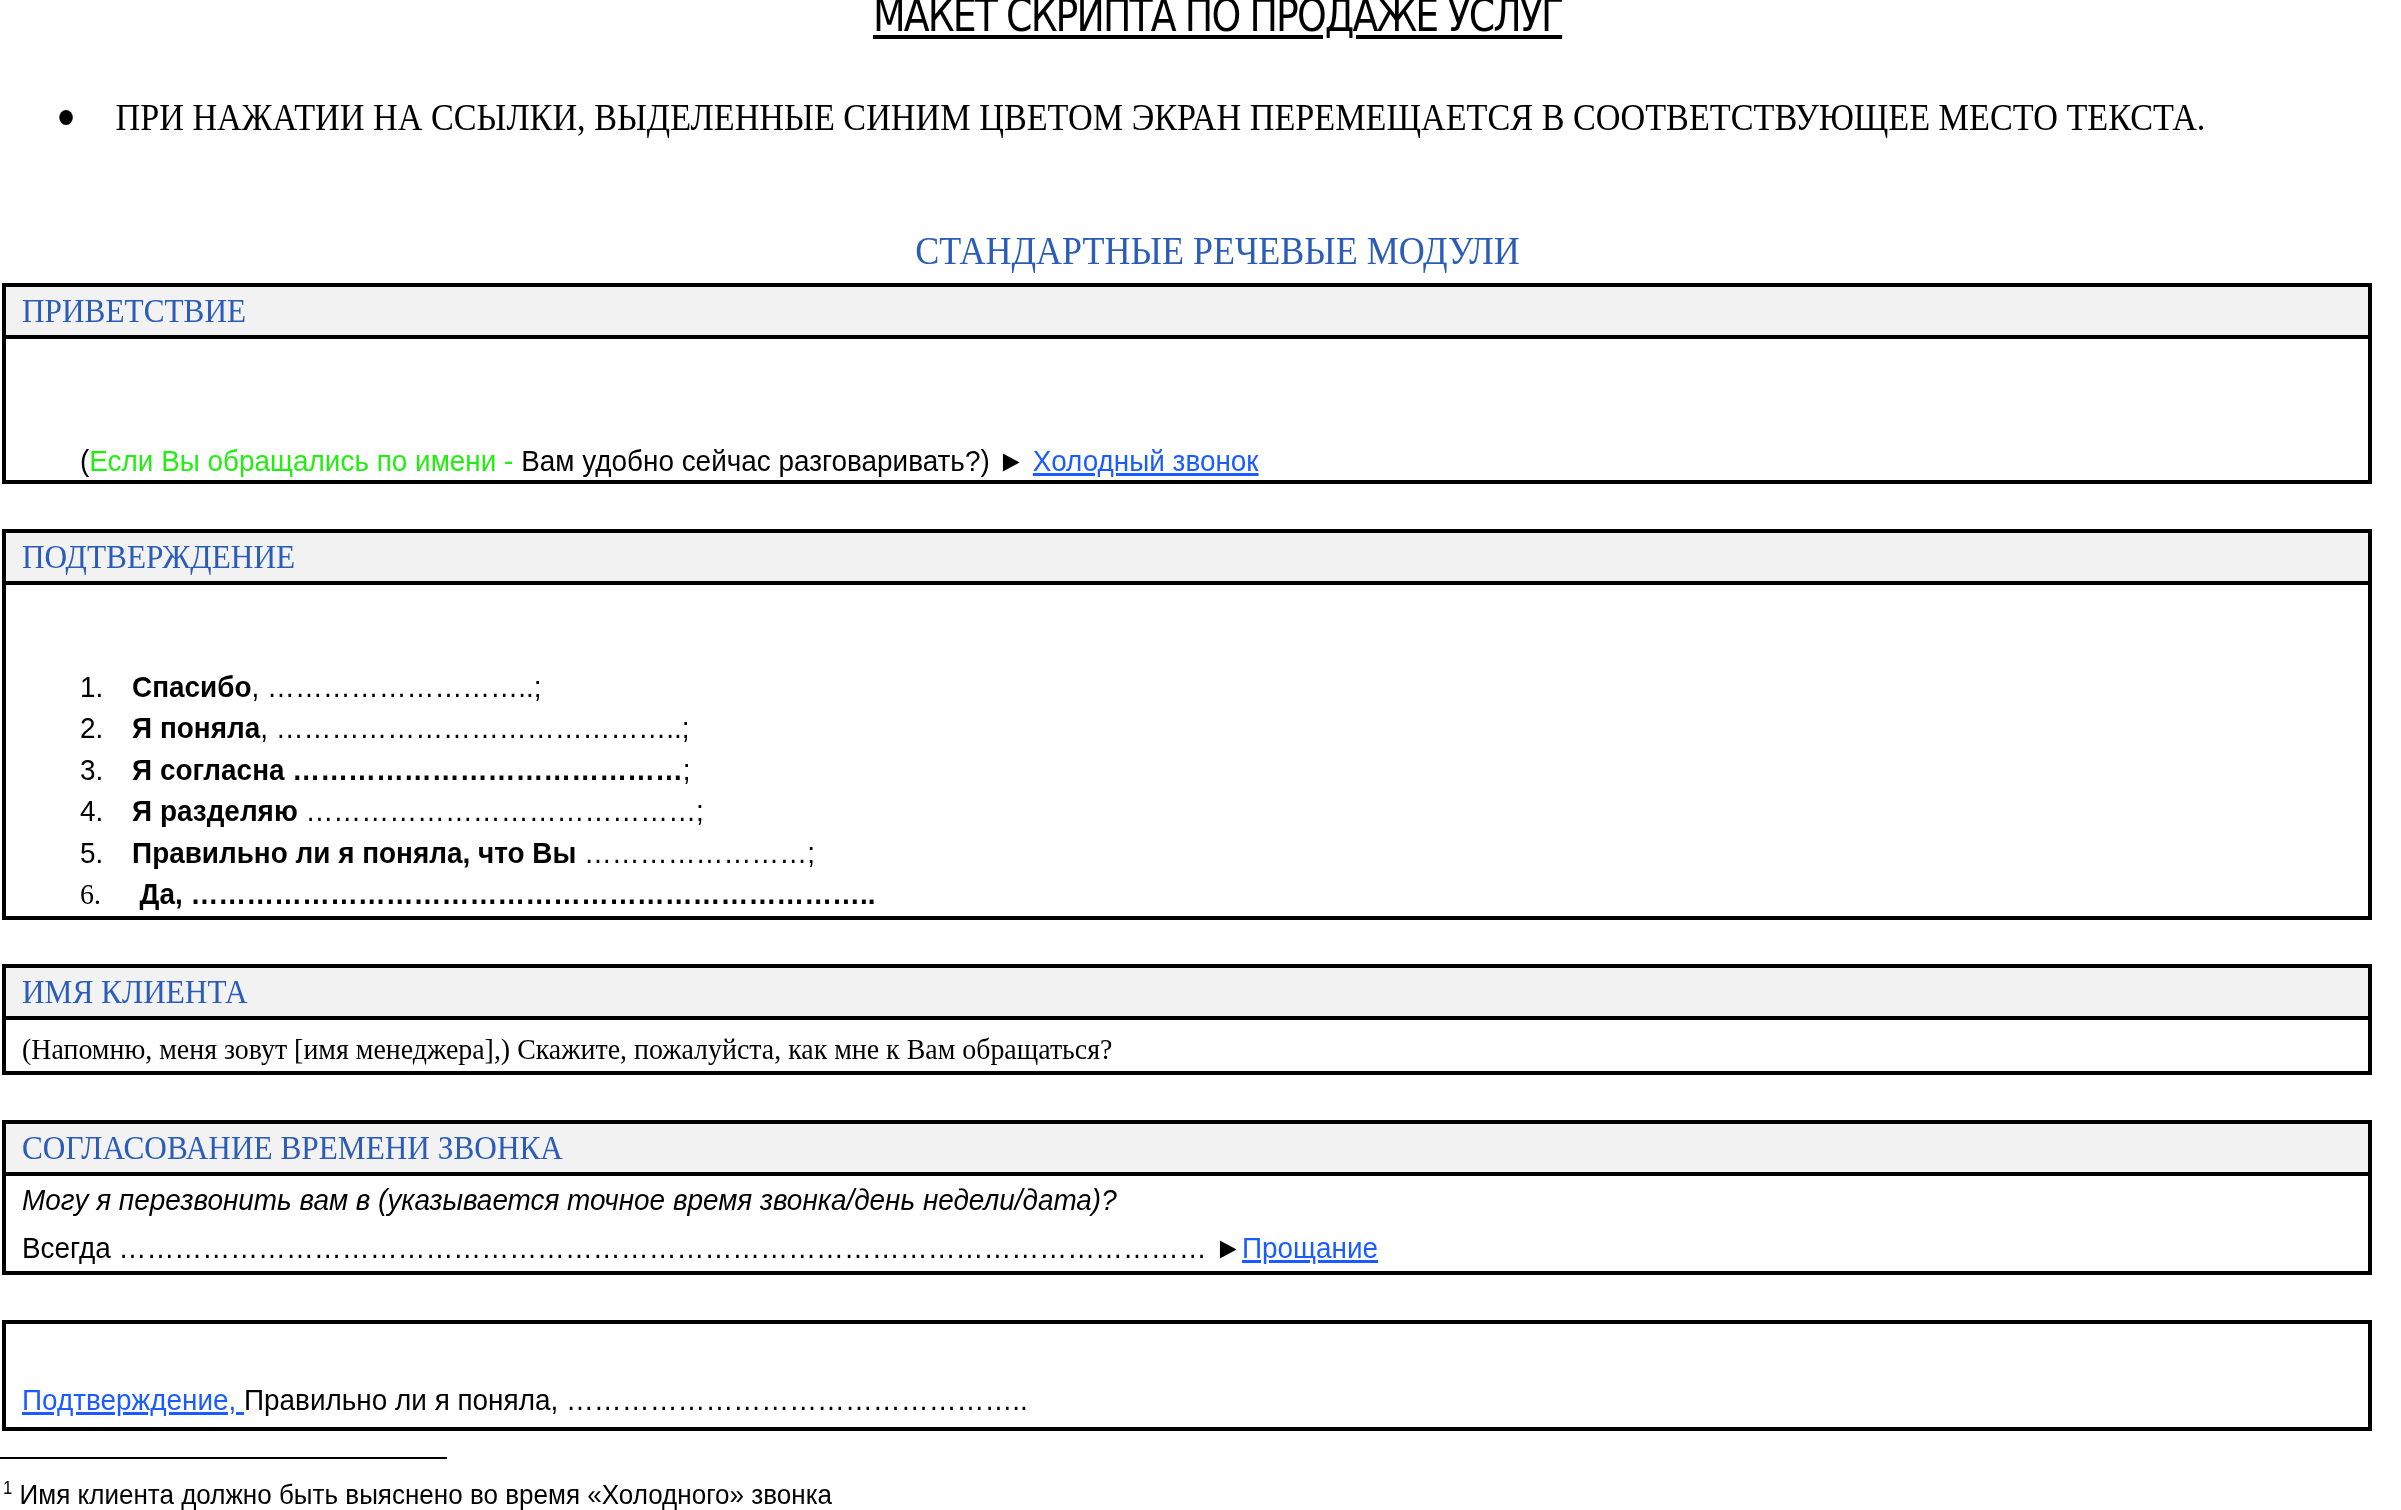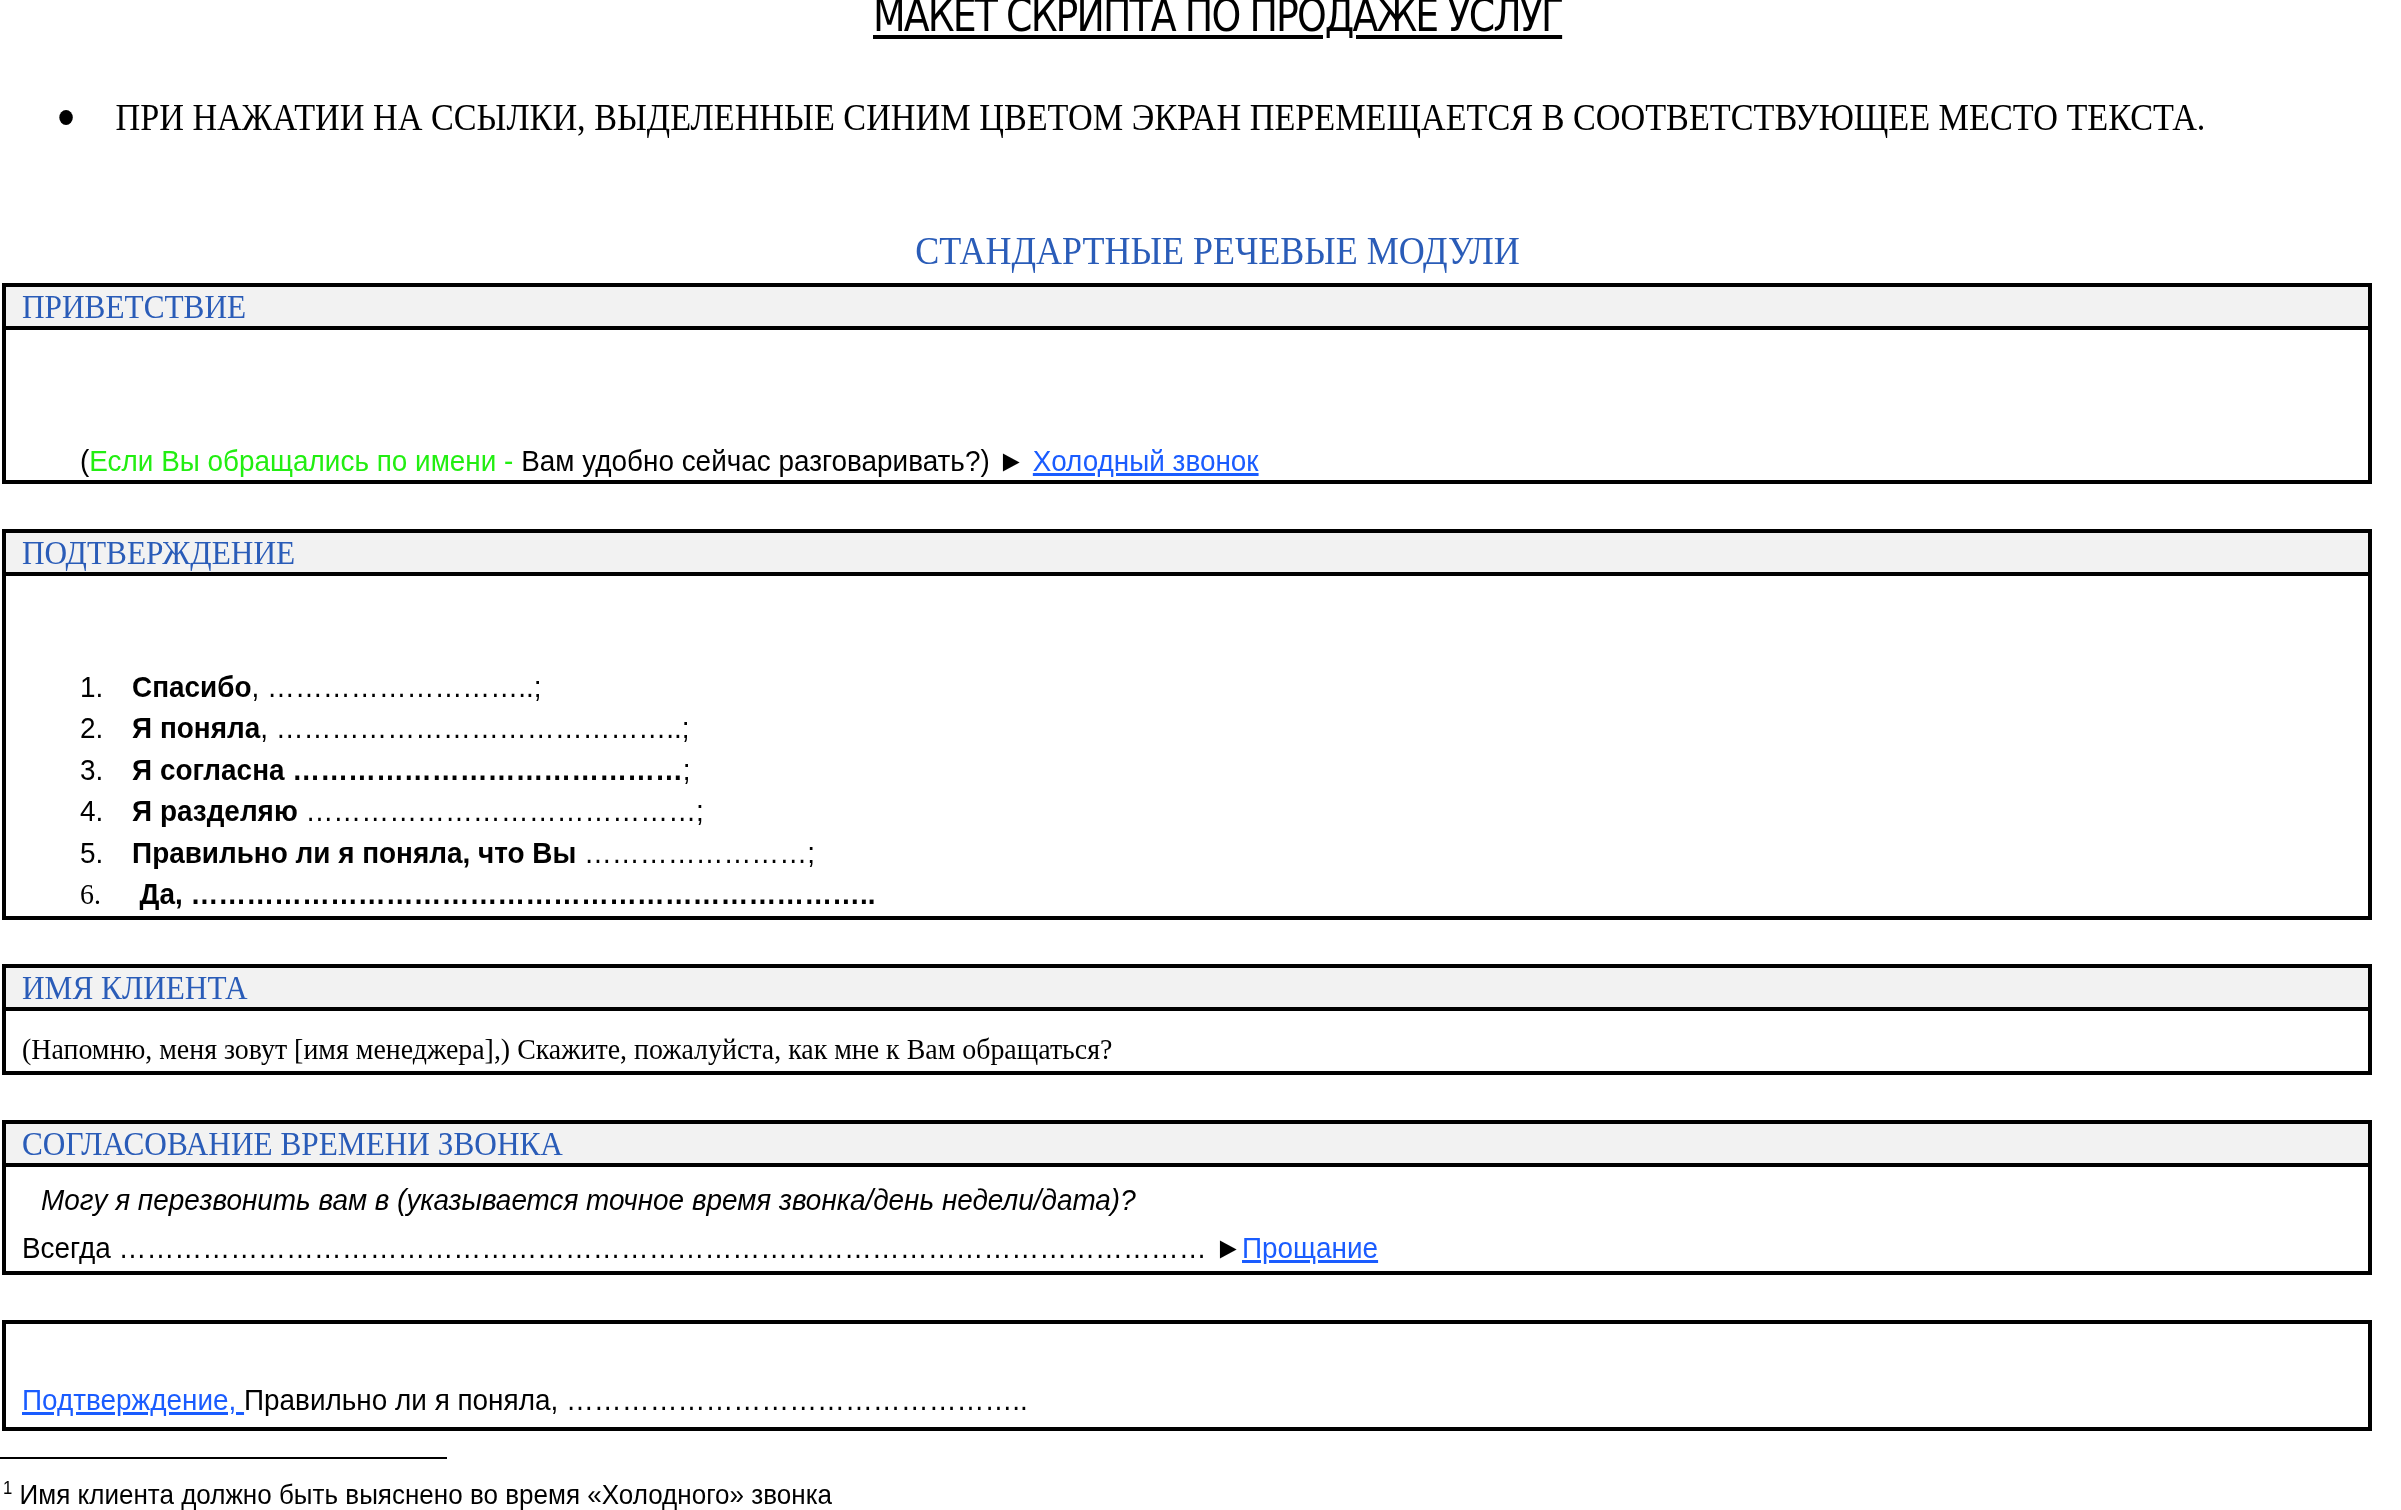--- a/index.html
+++ b/index.html
@@ -10,21 +10,21 @@
            font-family:"DejaVu Sans", sans-serif; font-size:44px; letter-spacing:-2.2px;
            transform:scaleX(0.86); transform-origin:1218px 0; }
   .title span { text-decoration:underline; text-decoration-thickness:3.7px; text-underline-offset:4.4px; }
   .note { left:53px; top:95px; font-family:"Liberation Serif", serif; font-size:38px;
           white-space:nowrap; transform:scaleX(0.9); transform-origin:0 0; display:flex; align-items:center; }
   .note .dot { width:15px; height:15px; border-radius:50%; background:#000; margin:0 47px 0 7.4px; }
   .subhead { left:0; width:2435px; top:227px; text-align:center; color:#2a5cb8;
              font-family:"Liberation Serif", serif; font-size:40px;
              transform:scaleX(0.9); transform-origin:1218px 0; }
   .box { position:absolute; left:1.5px; width:2370px; border:4.4px solid #000; background:#fff; box-sizing:border-box; }
-  .box .hdr { background:#f2f2f2; border-bottom:4.4px solid #000; height:43px; box-sizing:border-box;
+  .box .hdr { background:#f2f2f2; border-bottom:4.4px solid #000; height:52px; box-sizing:border-box;
               display:flex; align-items:center; padding-left:16.3px; }
   .box .hdr span { color:#2a5cb8; font-family:"Liberation Serif", serif; font-size:34px;
                    display:inline-block; transform:scaleX(0.92); transform-origin:0 50%; white-space:nowrap; }
   .body-txt { font-size:30px; white-space:nowrap; display:inline-block; transform:scaleX(0.93); transform-origin:0 50%; }
   .green { color:#22ee11; }
   .link { color:#1a5cff; text-decoration:underline; cursor:pointer; }
   .ul-green { color:#22ee11; text-decoration:underline; }
   .row { position:absolute; left:16.3px; }
   .li { position:absolute; left:74px; font-size:30px; white-space:nowrap; transform:scaleX(0.93); transform-origin:0 50%; }
   .li .num { display:inline-block; width:56px; }
@@ -78,21 +78,21 @@
   </div>
   <div class="row" style="top:64px;font-family:Liberation Serif, serif;">
     <span class="body-txt">(Напомню, меня зовут [имя менеджера],) Скажите, пожалуйста, как мне к Вам обращаться?</span>
   </div>
 </div>
 
 <div class="box" style="top:1120px; height:155px;">
   <div class="hdr">
     <span>СОГЛАСОВАНИЕ ВРЕМЕНИ ЗВОНКА</span>
   </div>
-  <div class="row" style="top:59px;margin-left:19px;">
+  <div class="row" style="top:59px;">
     <span class="body-txt italic">Могу я перезвонить вам в (указывается точное время звонка/день недели/дата)?</span>
   </div>
   <div class="row" style="top:107px;">
     <span class="body-txt"><span>Всегда ……………………………………………………………………………………………………… ►</span><span class="link">Прощание</span></span>
   </div>
 </div>
 
 <div class="box" style="top:1320px; height:111px;">
   <div class="row" style="top:59px;">
     <span class="body-txt"><span class="link">Подтверждение, </span><span>Правильно ли я поняла, …………………………………………..</span></span>

